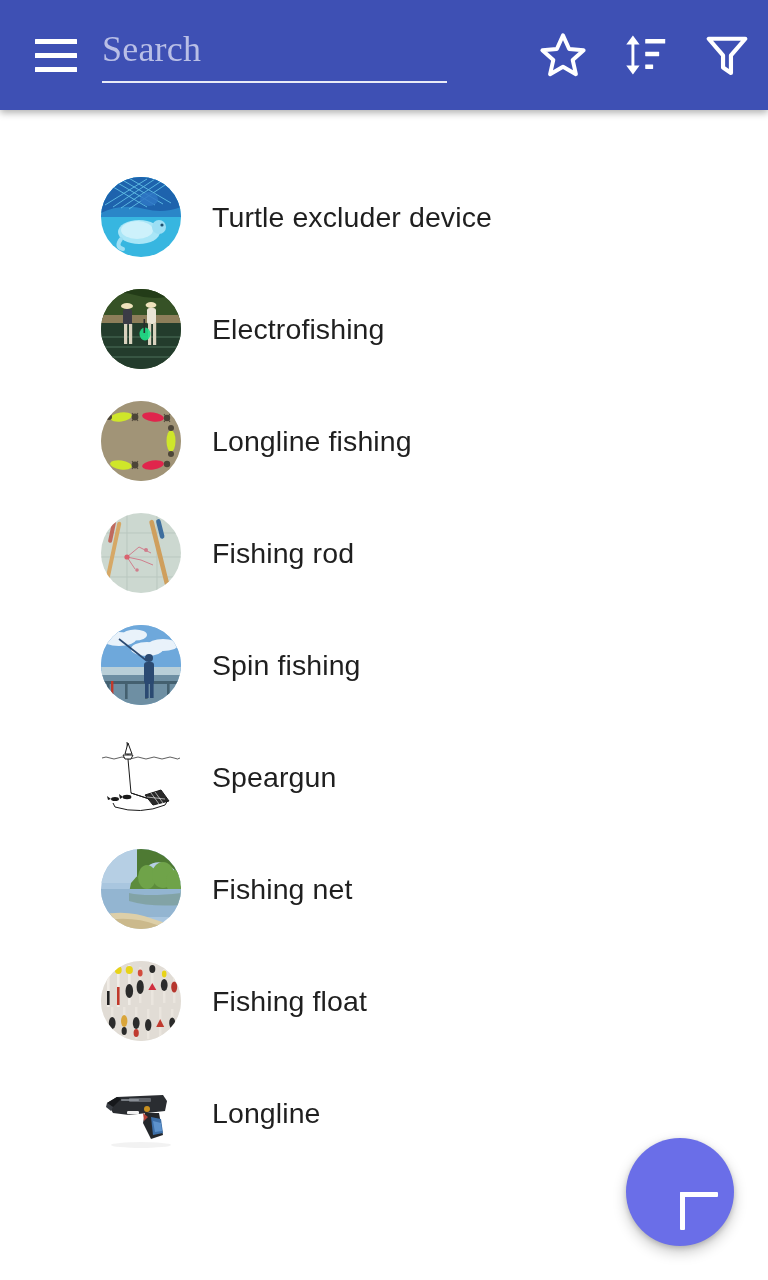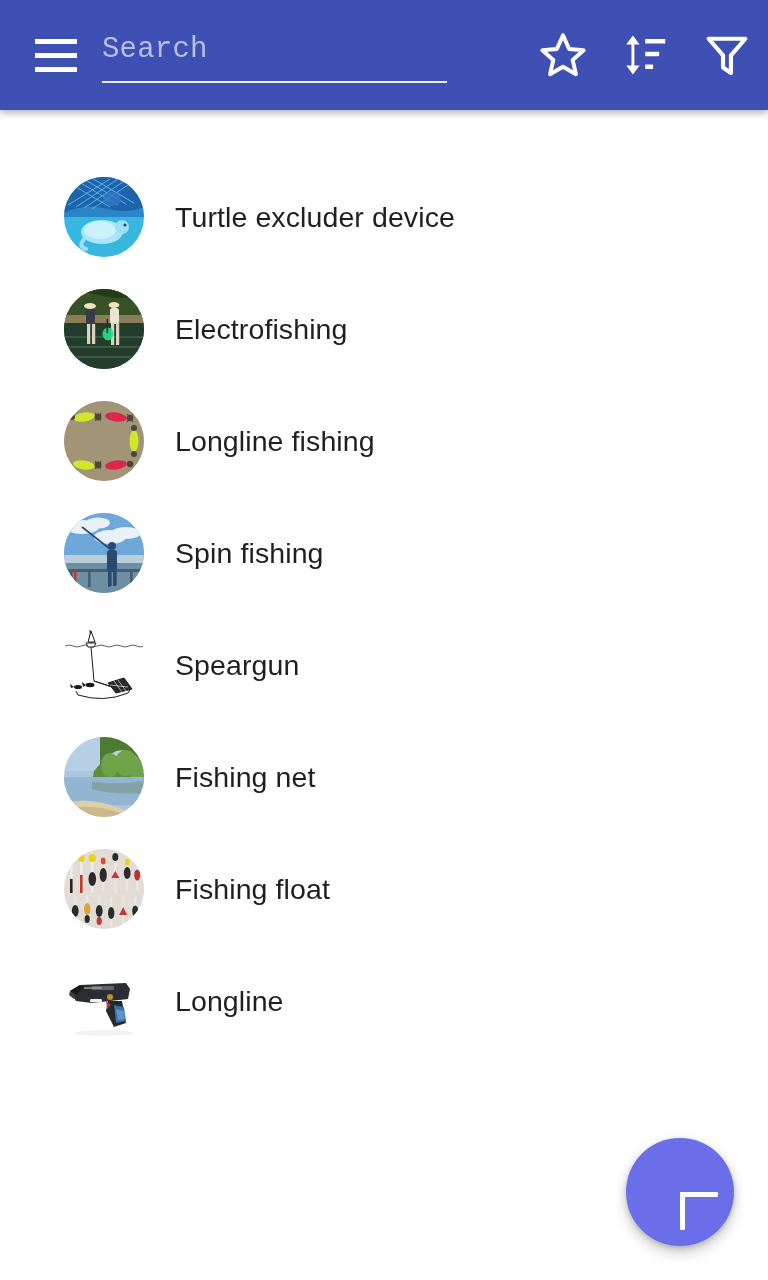--- a/index.html
+++ b/index.html
@@ -61,22 +61,22 @@
   .search-input {
     position: absolute;
     left: 0;
     top: 6px;
     width: 345px;
     height: 48px;
     background: transparent;
     border: none;
     outline: none;
     color: #f0abfc;
-    font-family: Liberation Mono, monospace;
-    font-size: 29px;
+    font-family: Liberation Serif, serif;
+    font-size: 36px;
     letter-spacing: 0.2px;
   }
   .search-input::placeholder {
     color: #b9bfe6;
     opacity: 1;
   }
   .search-underline {
     position: absolute;
     left: 0;
     bottom: 8px;
@@ -115,20 +115,21 @@
     overflow: hidden;
     background: #ffffff;
     padding-top: 51px;
   }
 
   .row {
     position: relative;
     height: 112px;
     display: flex;
     align-items: center;
+    padding-left: 37px;
   }
 
   .thumb {
     position: relative;
     width: 80px;
     height: 80px;
     margin-left: 64px;
     border-radius: 50%;
     overflow: hidden;
     flex: 0 0 auto;
@@ -244,20 +245,28 @@
         </div>
         <div class="row-label">Electrofishing</div>
       </div>
       <div class="row">
         <div class="thumb">
           <svg class="art" viewBox="0 0 80 80">
             <use href="#art-longline-fishing-thumbnail"></use>
           </svg>
         </div>
         <div class="row-label">Longline fishing</div>
+      </div>
+      <div class="row">
+        <div class="thumb">
+          <svg class="art" viewBox="0 0 80 80">
+            <use href="#art-fishing-rod-thumbnail"></use>
+          </svg>
+        </div>
+        <div class="row-label">Fishing rod</div>
       </div>
       <div class="row">
         <div class="thumb">
           <svg class="art" viewBox="0 0 80 80">
             <use href="#art-spin-fishing-thumbnail"></use>
           </svg>
         </div>
         <div class="row-label">Spin fishing</div>
       </div>
       <div class="row">

